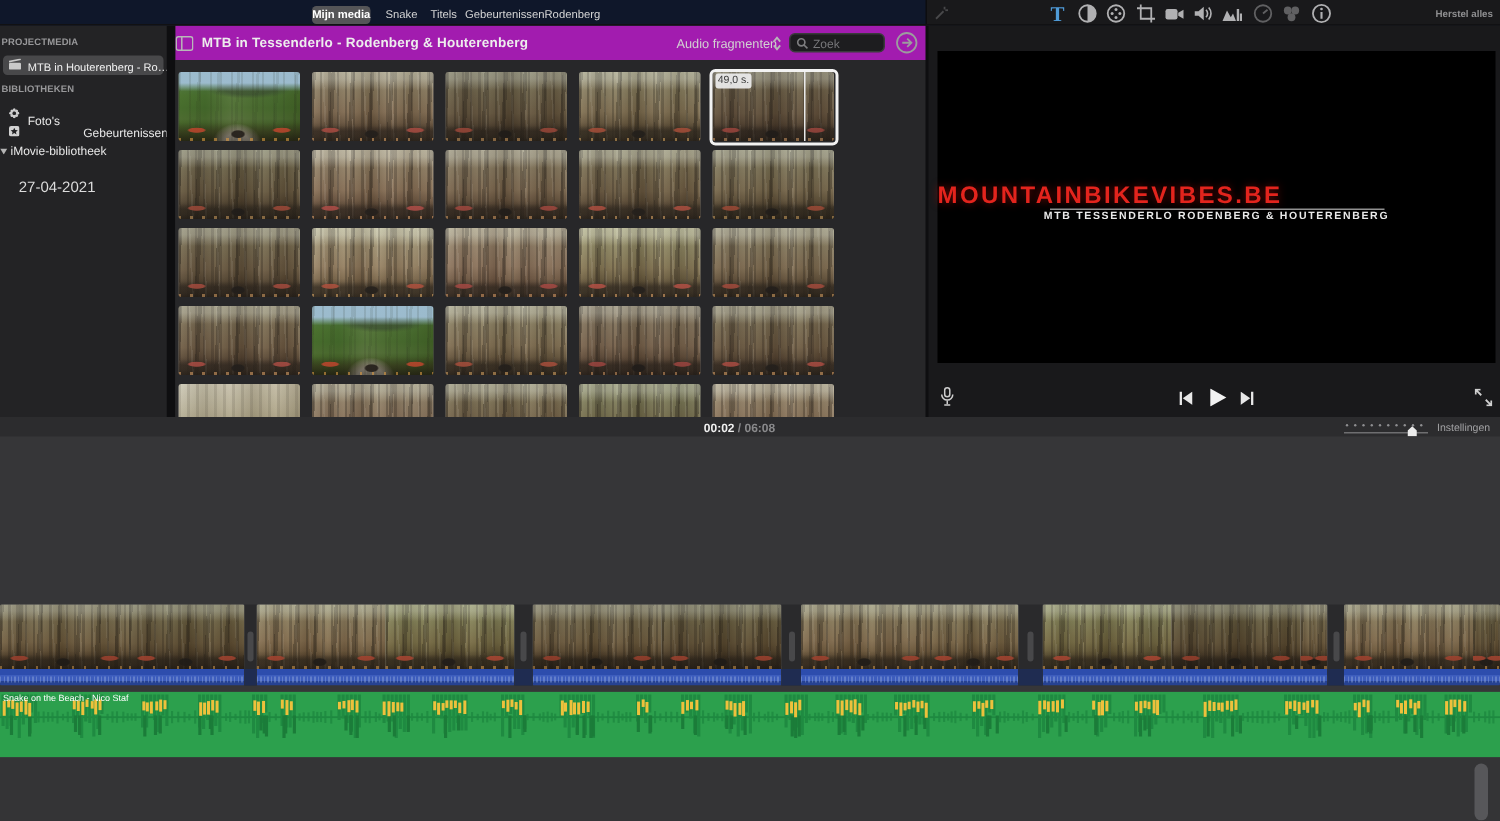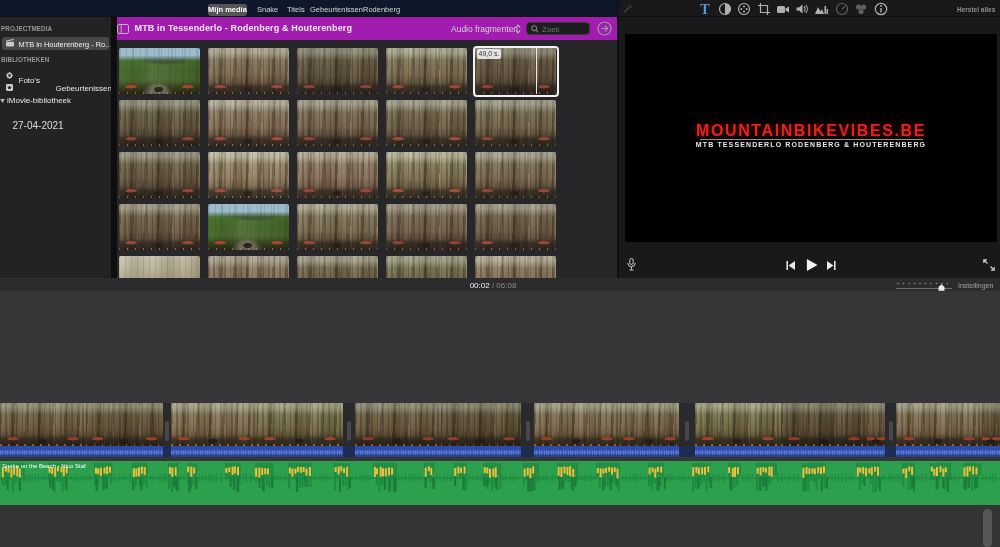--- a/index.html
+++ b/index.html
@@ -76,21 +76,21 @@
       linear-gradient(180deg, #9cbcd0 0%, #8cac70 34%, #84a468 52%, #90a474 68%, #6c7c42 86%, #54522e 100%);
     background-blend-mode: normal, normal, normal, multiply; }
   .vL { background-image:
       linear-gradient(90deg, #e8e4d4 0%, #ccc4ac 20%, #e0d8c2 42%, #c4ba9e 62%, #dcd2b8 80%, #bcb092 100%),
       linear-gradient(180deg, #e0dccf 0%, #d0c8b0 35%, #c0b494 62%, #96866a 88%, #746450 100%);
     background-blend-mode: multiply; }
 
   
   #rightpanel { left:618px; top:17px; width:382px; height:261px; background:#19191b; }
   #video { position:absolute; left:7px; top:17px; width:372px; height:208px; background:#000; }
-  #vtitle { position:absolute; left:0; top:88px; width:372px; text-align:center; color:#e3241d;
+  #vtitle { position:absolute; left:0; top:88px; width:372px; color:#e3241d;
     font-size:16px; font-weight:bold; letter-spacing:1.6px; white-space:nowrap;
     text-shadow:0 0 6px rgba(200,20,15,.55); }
   #vline { position:absolute; left:75px; top:104.5px; width:223px; height:1.2px; background:#909090; }
   #vsub { position:absolute; left:0; top:106.5px; width:372px; text-align:center; color:#e9e9e9;
     font-size:7px; font-weight:bold; letter-spacing:1.12px; white-space:nowrap; }
 
   
   #tltoolbar { left:0; top:278px; width:1000px; height:13px; background:#2c2c2e; }
   #timeline { left:0; top:291px; width:1000px; height:256px; background:#363638; }
   #bottomarea { left:0; top:505px; width:1000px; height:42px; background:#343436; }
@@ -927,21 +927,21 @@
         </g>
       </svg>
       <svg style="position:absolute; left:259px; top:2px;" width="14" height="14" viewBox="0 0 14 14">
         <circle cx="7" cy="7" r="5.7" fill="none" stroke="#b0b0b2" stroke-width="1.2"></circle>
         <rect x="6.3" y="6" width="1.4" height="4.5" fill="#b0b0b2"></rect>
         <circle cx="7" cy="4" r="0.9" fill="#b0b0b2"></circle>
       </svg>
     </div>
 
   <div class="abs" id="tltoolbar">
-    <div style="position:absolute; left:433px; top:3px; width:120px; text-align:center; font-size:8px; color:#8a8a8c;"><span style="color:#f0f0f0;">00:02</span> / 06:08</div>
+    <div style="position:absolute; left:433px; top:3px; width:120px; text-align:center; font-size:8px; color:#8a8a8c;font-weight:bold;"><span style="color:#f0f0f0;">00:02</span> / 06:08</div>
     <svg class="ic" style="left:896px; top:2.5px;" width="56" height="10" viewBox="0 0 56 10">
       <g fill="#8e8e90">
           <circle cx="2" cy="2.5" r="0.8"></circle>
           <circle cx="7.5" cy="2.5" r="0.8"></circle>
           <circle cx="13" cy="2.5" r="0.8"></circle>
           <circle cx="18.5" cy="2.5" r="0.8"></circle>
           <circle cx="24" cy="2.5" r="0.8"></circle>
           <circle cx="29.5" cy="2.5" r="0.8"></circle>
           <circle cx="35" cy="2.5" r="0.8"></circle>
           <circle cx="40.5" cy="2.5" r="0.8"></circle>

